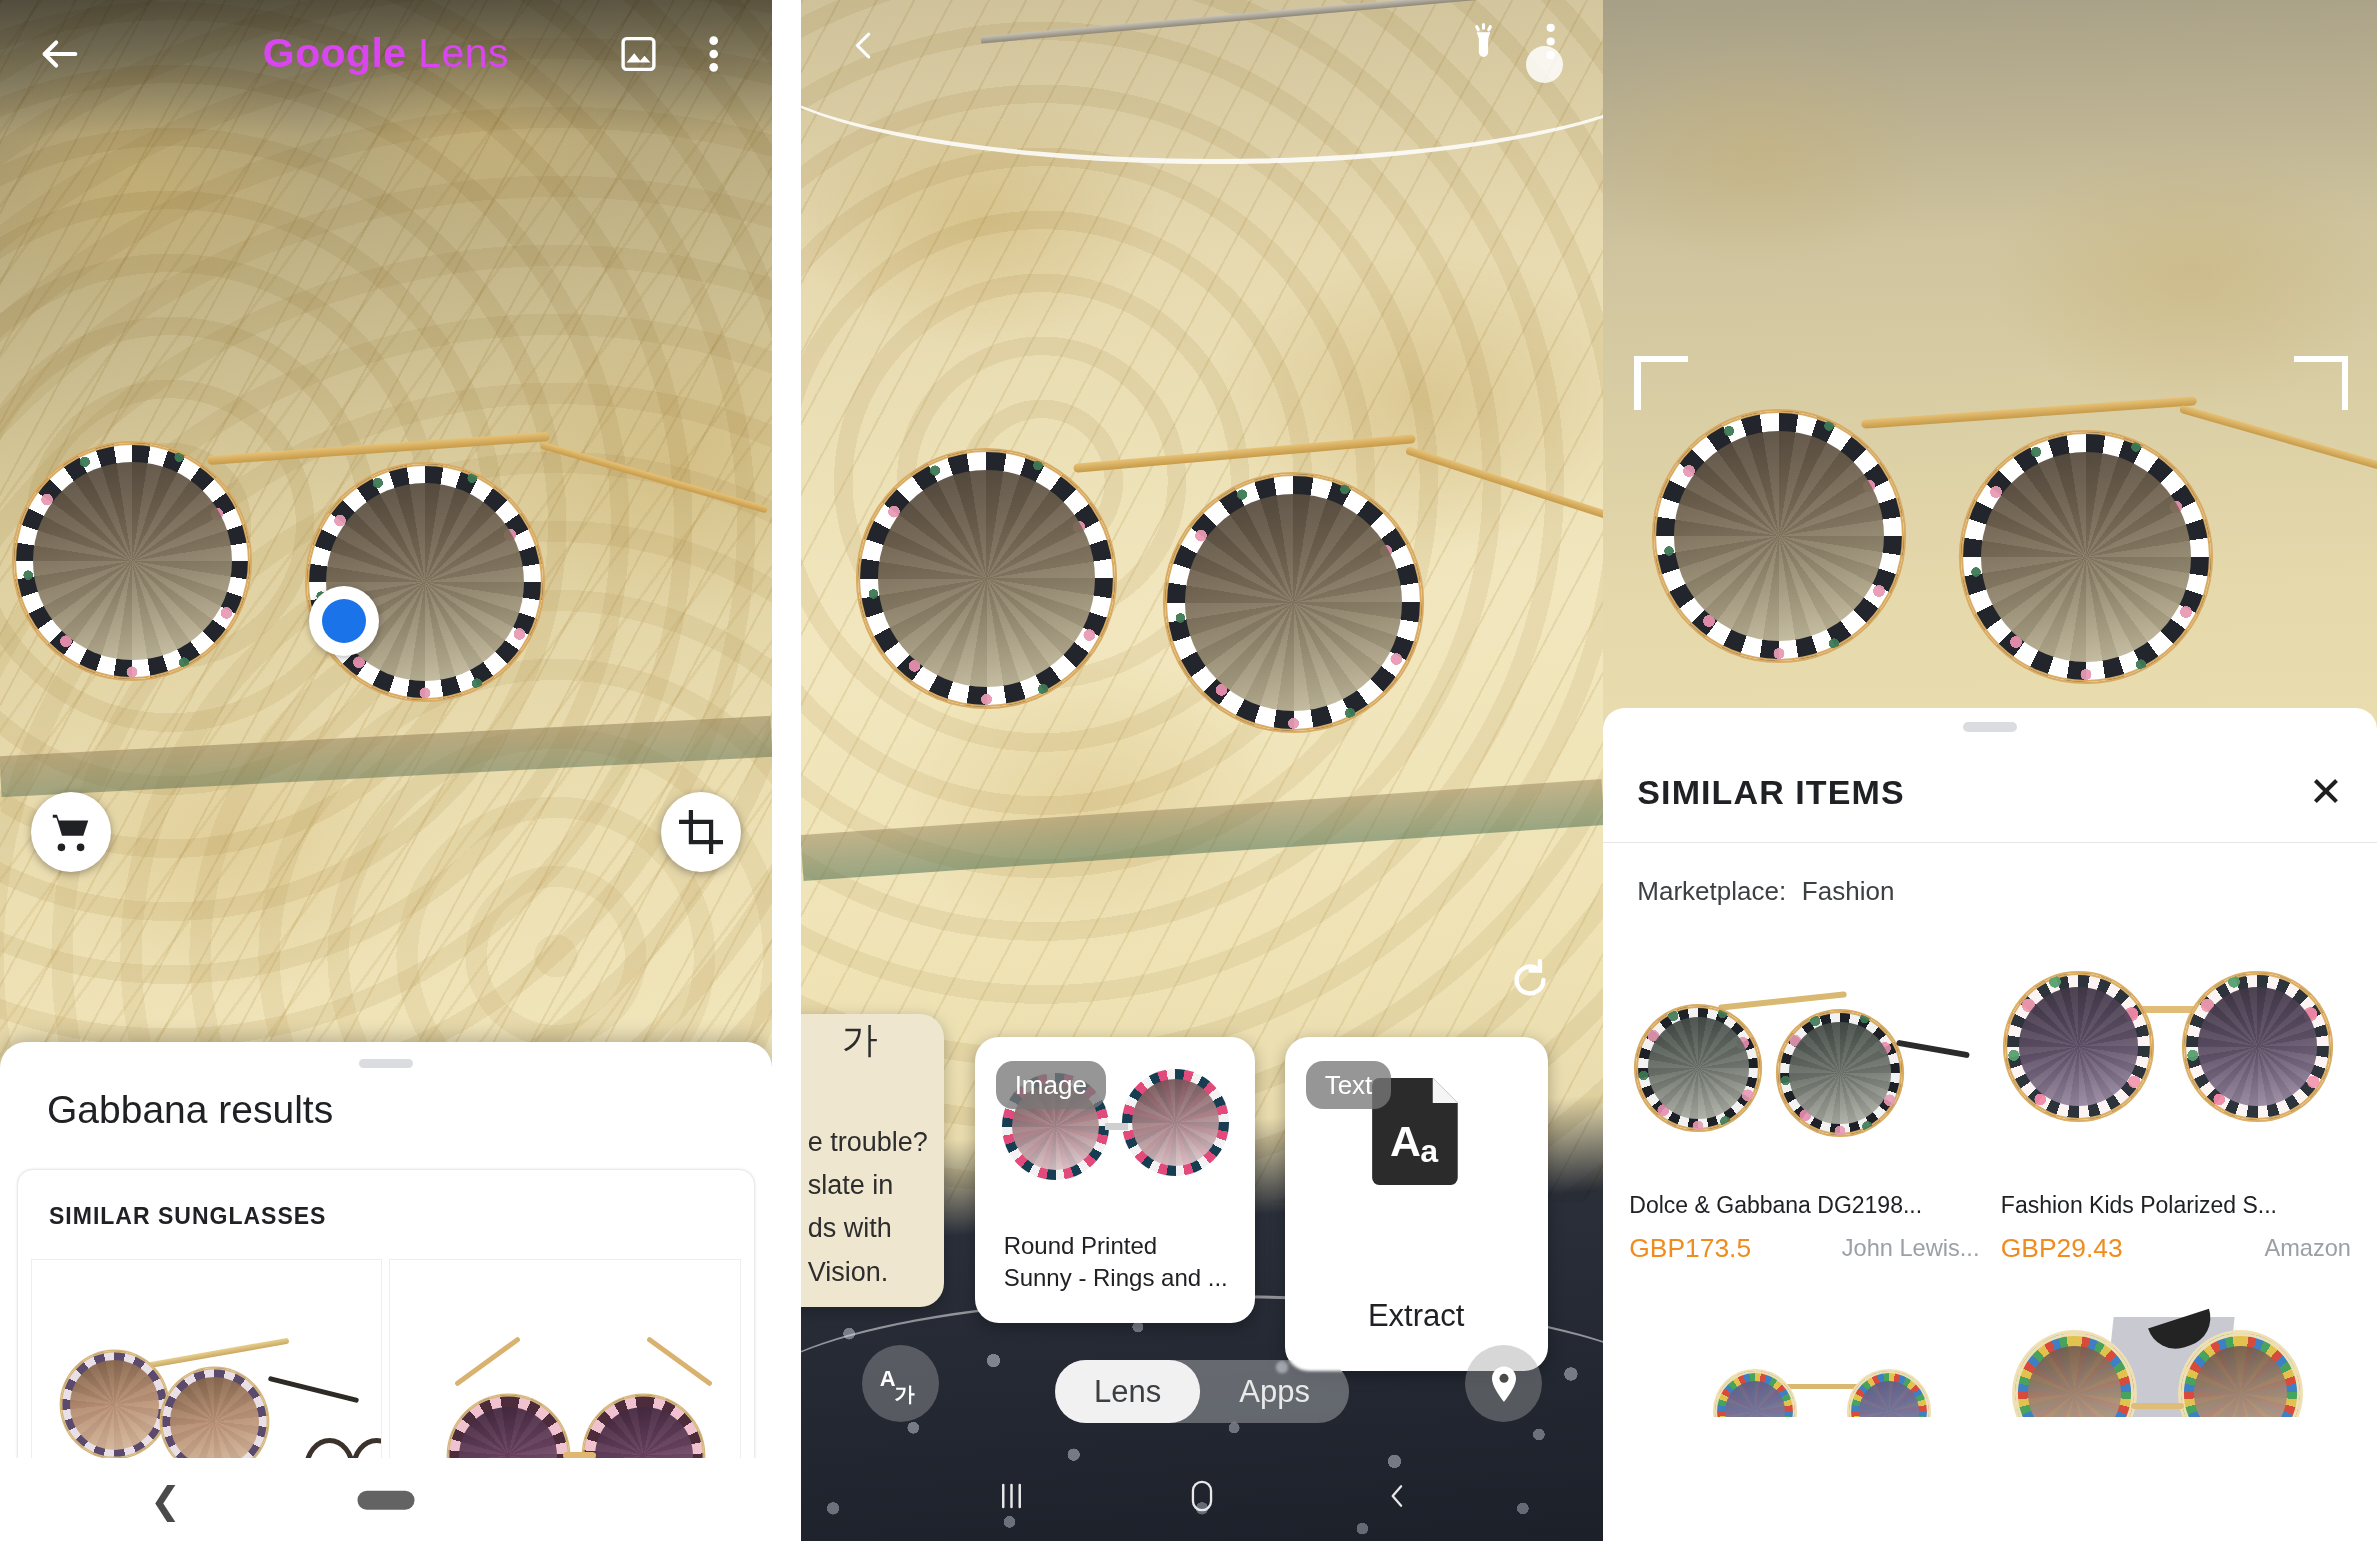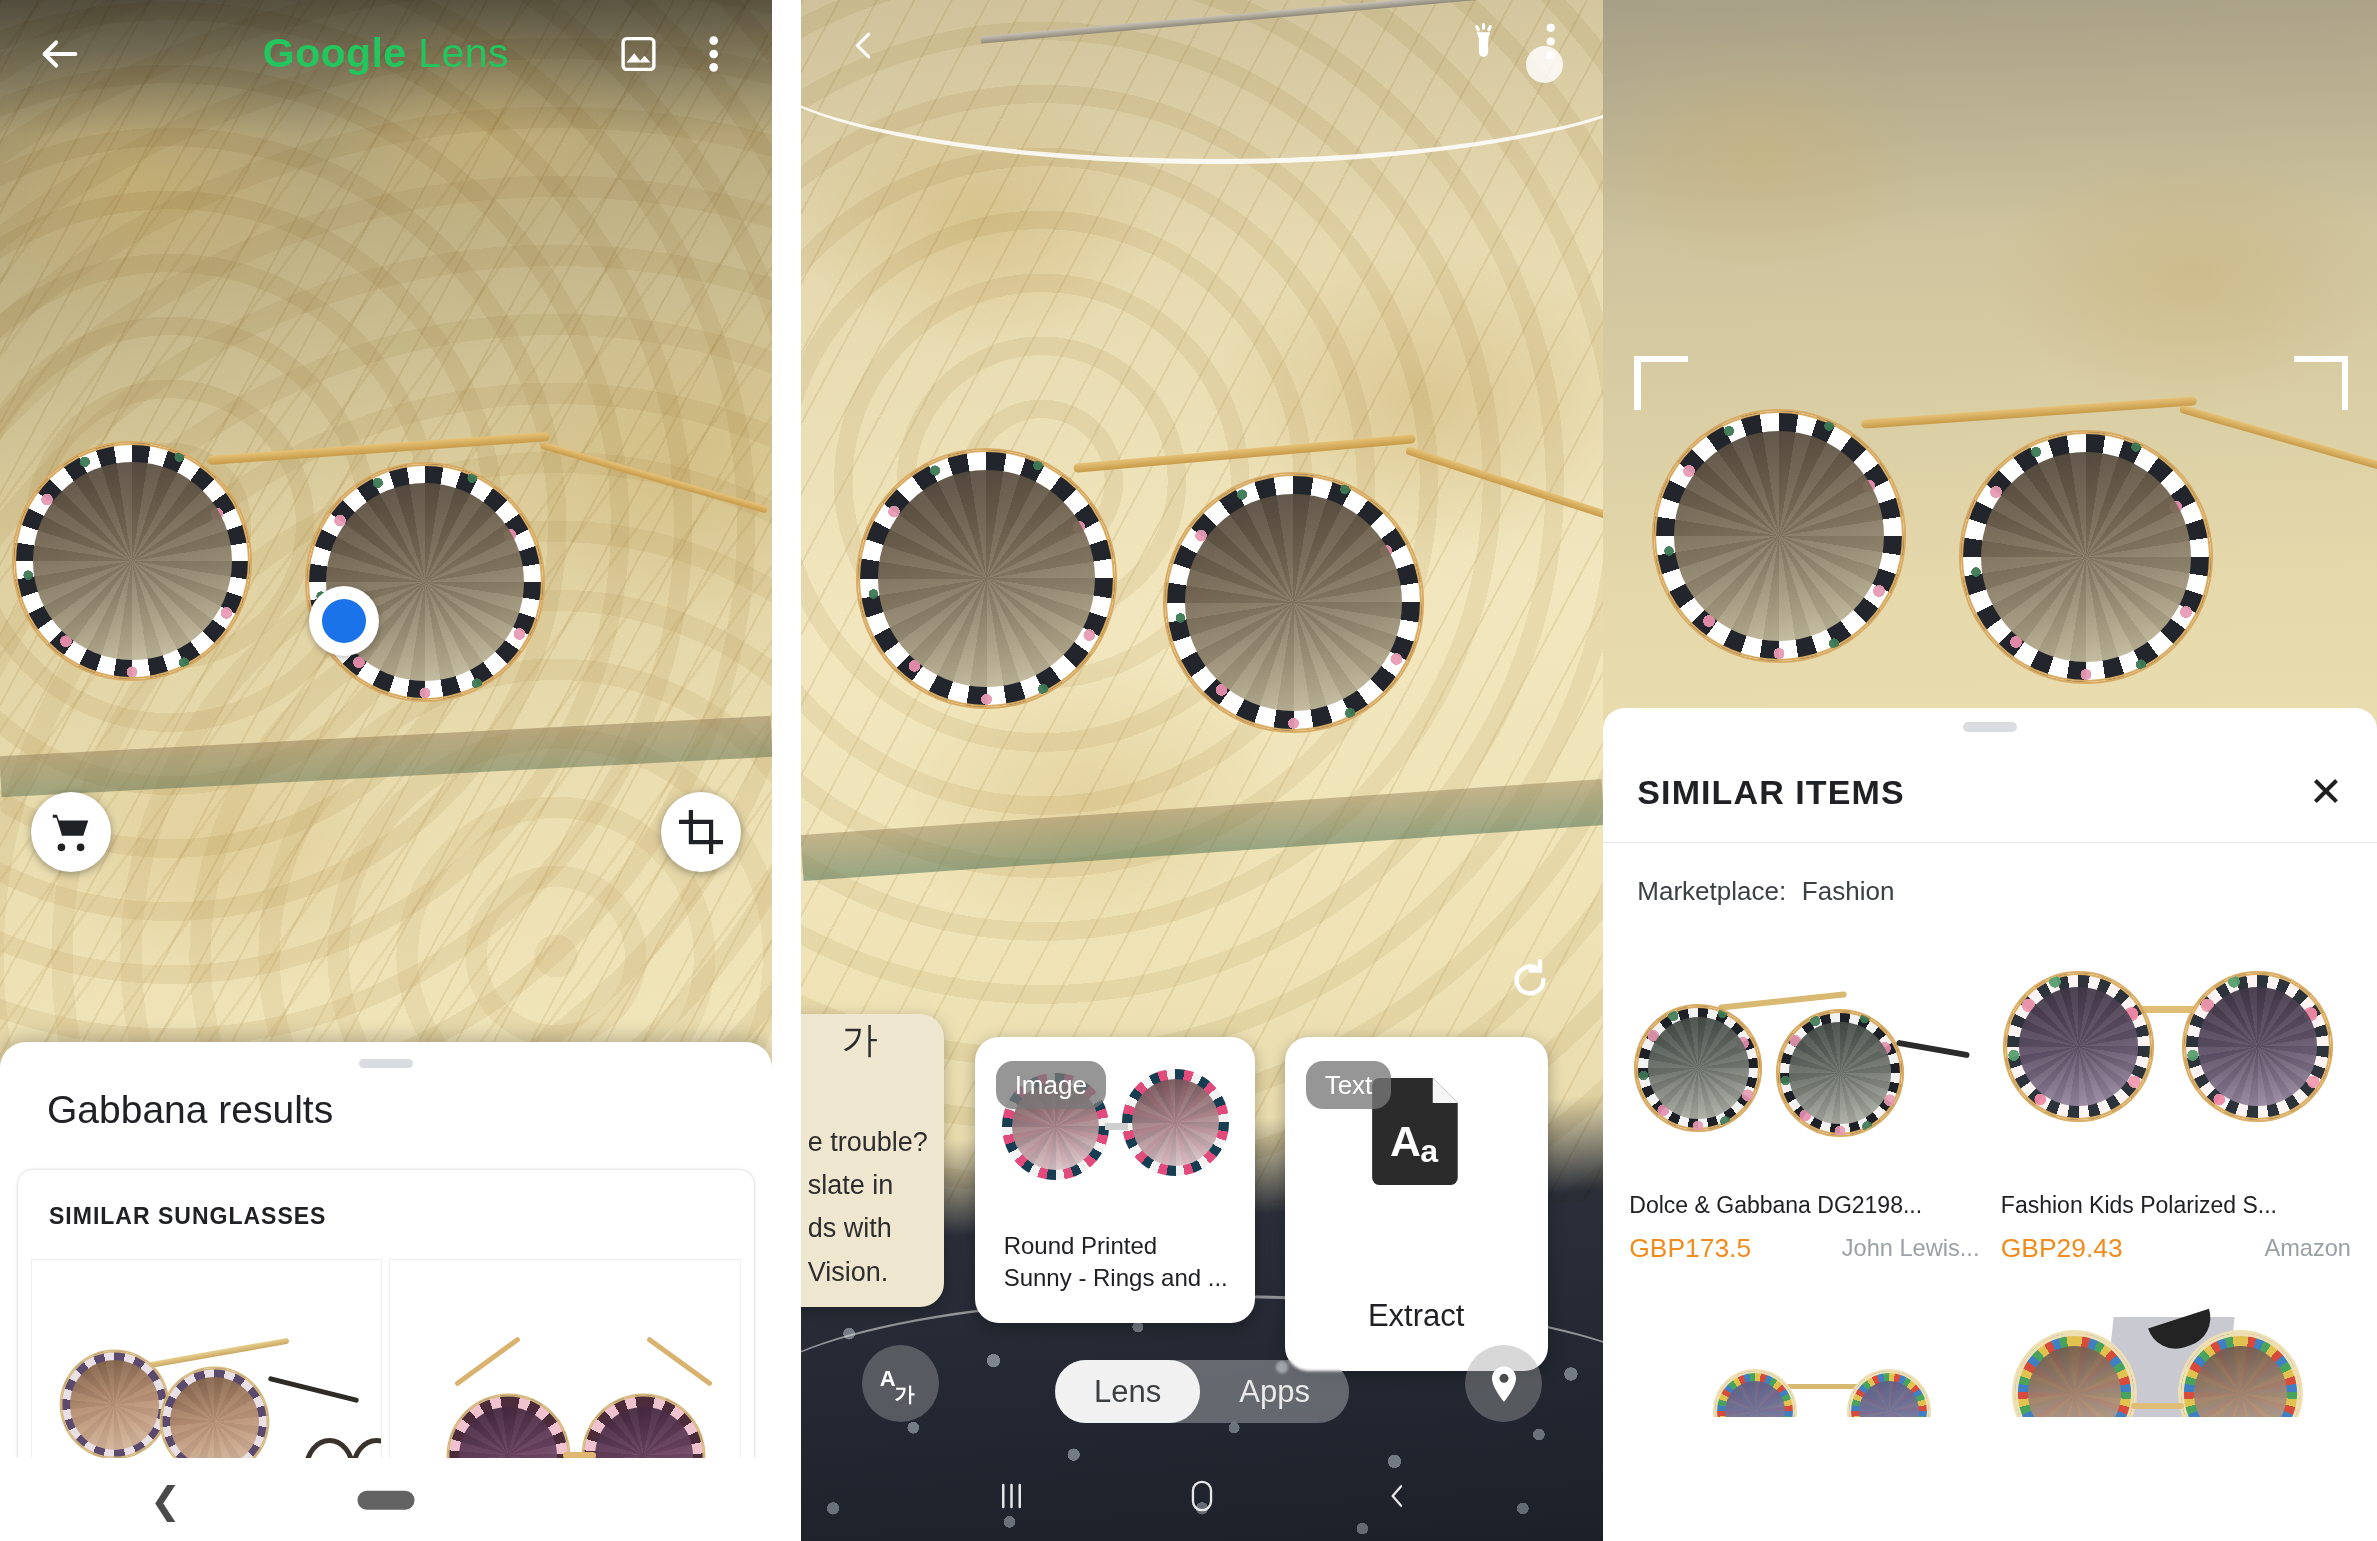--- a/index.html
+++ b/index.html
@@ -76,21 +76,21 @@
   
   .fab {
     position:absolute; border-radius:50%; background:#fff;
     display:flex; align-items:center; justify-content:center;
     box-shadow: 0 2.1px 8.6px rgba(0,0,0,.35);
   }
   .icon-btn { position:absolute; display:flex; align-items:center; justify-content:center; }
 
   
   .p1-header { position:absolute; top:0; left:0; right:0; height:107px; display:flex; align-items:center; }
-  .p1-title { color:#22c55e; font-size:41px; letter-spacing:0.4px; }
+  .p1-title { color:#d946ef; font-size:41px; letter-spacing:0.4px; }
   .p1-title .g { font-weight:600; }
   .p1-title .l { font-weight:400; }
 
   
   .sheet {
     position:absolute; left:0; right:0; bottom:0;
     background:#fff; border-radius:26px 26px 0 0;
     box-shadow: 0 -4.3px 18.6px rgba(0,0,0,.22);
   }
   .grabber { width:54px; height:9.3px; border-radius:5px; background:#dadce0; margin:17px auto 0; }

